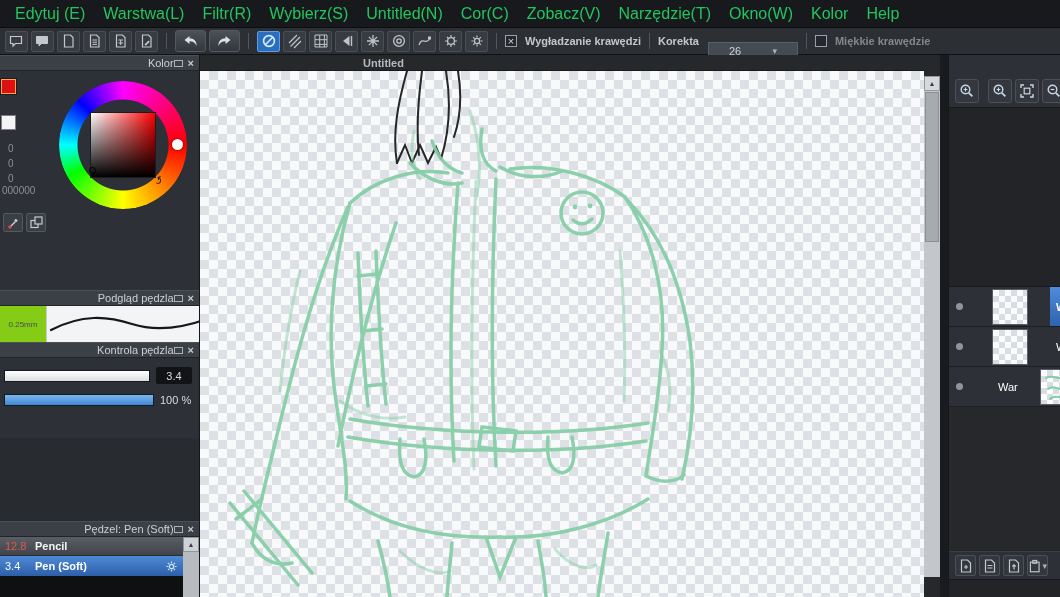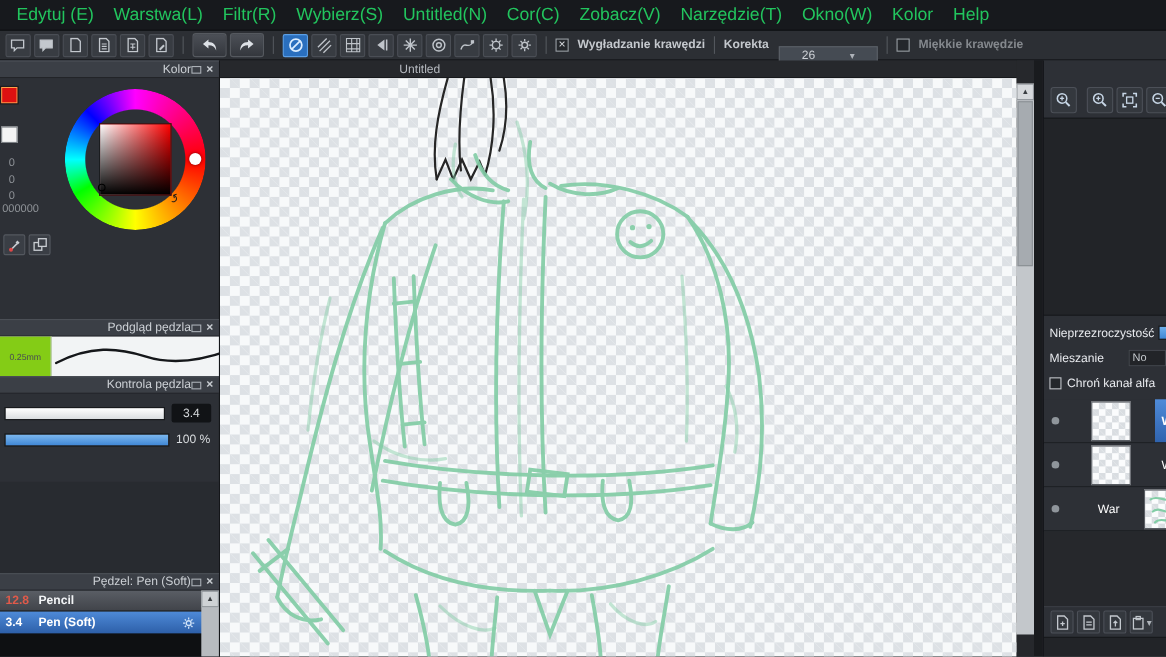--- a/index.html
+++ b/index.html
@@ -63,32 +63,32 @@
   .ctlrow2 { display:flex; align-items:center; margin-top:10px; }
   .bar2 { width:150px; height:12px; background:linear-gradient(#7cb8ef,#3f86d4); border:1px solid #17191c; }
   .val2 { margin-left:6px; color:#d8dbde; font-size:11px; white-space:nowrap; }
 
   .lgap { flex:1; background:#282b30; }
 
   .brushlist { height:60px; flex:none; position:relative; background:#121417; }
   .brow { height:19px; width:184px; display:flex; align-items:center; padding-left:5px; font-size:11px; }
   .brow.plain { background:linear-gradient(#5a5e65,#41444a); border-bottom:1px solid #2a2d31; }
   .brow.sel { background:linear-gradient(#4e8ad8,#2d5fa8); height:20px; }
-  .bsize { width:30px; flex:none; font-weight:bold; }
+  .bsize { width:30px; flex:none; font-weight:normal; }
   .brow.plain .bsize { color:#e05a4a; }
   .brow.sel .bsize, .brow.sel .bname { color:#ffffff; }
   .bname { color:#f2f4f6; font-weight:bold; }
   .bgear { margin-left:auto; margin-right:6px; display:flex; }
   .brest { height:21px; background:#0e1012; width:184px; }
   .lscroll { position:absolute; right:0; top:0; width:16px; height:60px; background:#b7bbbf; }
   .lscroll .sbtn { height:15px; background:#ced2d5; border:1px solid #90959a; color:#3a3e42; font-size:7px; text-align:center; line-height:13px; }
 
   
   .canvascol { flex:1; display:flex; flex-direction:column; min-width:0; }
-  .tabbar { height:16px; flex:none; background:#26282c; border-bottom:1px solid #17191c; position:relative; }
+  .tabbar { height:16px; flex:none; background:#26282c; border-bottom:1px solid #17191c; position:relative;font-weight:bold; }
   .tabtitle { position:absolute; left:163px; top:2px; color:#b6bac0; font-size:11px; }
   .canvas { flex:1; position:relative; overflow:hidden;
     background-color:#f7f9fa;
     background-image:
       linear-gradient(45deg, #dde1e5 25%, transparent 25%, transparent 75%, #dde1e5 75%),
       linear-gradient(45deg, #dde1e5 25%, transparent 25%, transparent 75%, #dde1e5 75%);
     background-size:18px 18px; background-position:0 0, 9px 9px; }
   .canvas svg { position:absolute; inset:0; }
 
   
@@ -483,34 +483,20 @@
           <svg width="16" height="16" viewBox="0 0 16 16">
               <circle cx="6.5" cy="6.5" r="4.3" fill="none" stroke="#c7d6e6" stroke-width="1.4"></circle>
               <path d="M9.8 9.8L13.4 13.4" stroke="#c7d6e6" stroke-width="1.8"></path>
               <path d="M4.6 6.5h3.8" stroke="#c7d6e6" stroke-width="1.2"></path>
             </svg>
         </div>
       </div>
 
       <div class="navigator"></div>
 
-      <div class="rctrls">
-        <div class="rrow">
-          <span class="rlabel">Nieprzezroczystość</span>
-          <span class="opslider"></span>
-        </div>
-        <div class="rrow">
-          <span class="rlabel">Mieszanie</span>
-          <span class="blendbox">No</span>
-        </div>
-        <div class="rrow">
-          <span class="rchk"></span>
-          <span class="rlabel">Chroń kanał alfa</span>
-        </div>
-      </div>
 
       <div class="layers">
         <div class="lrow sel">
           <span class="ldot"></span>
           <span class="lthumb"></span>
           <span class="lname">War</span>
         </div>
         <div class="lrow">
           <span class="ldot"></span>
           <span class="lthumb"></span>

